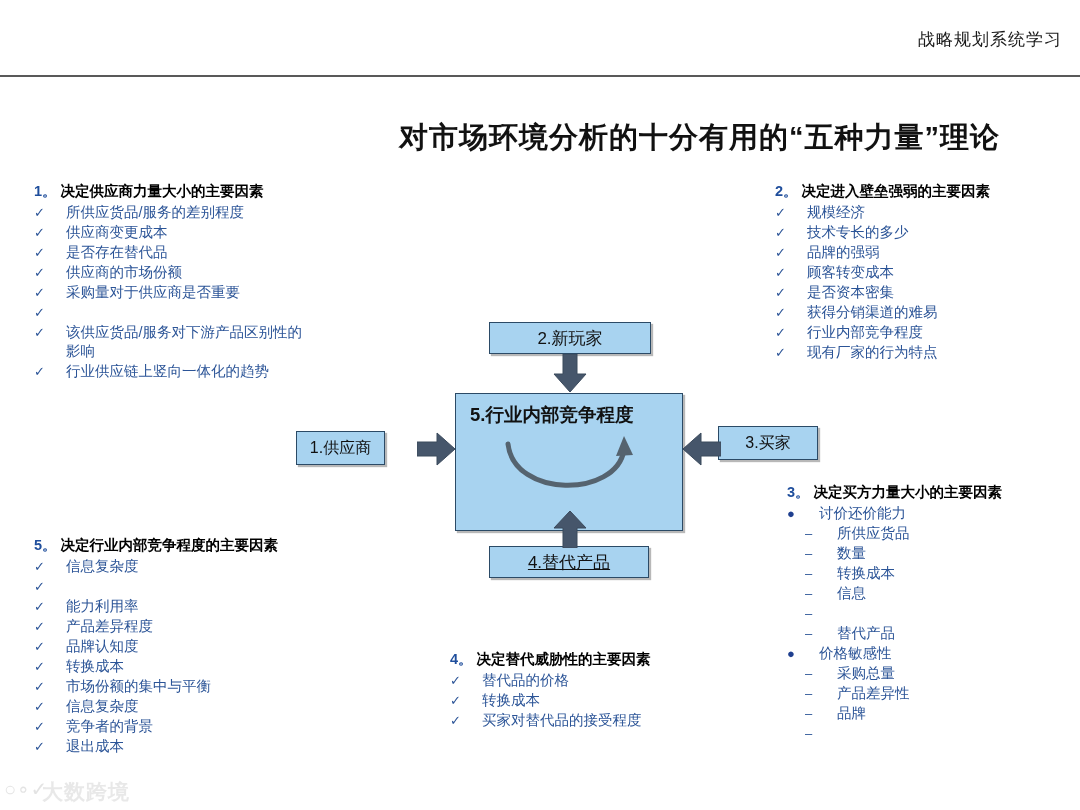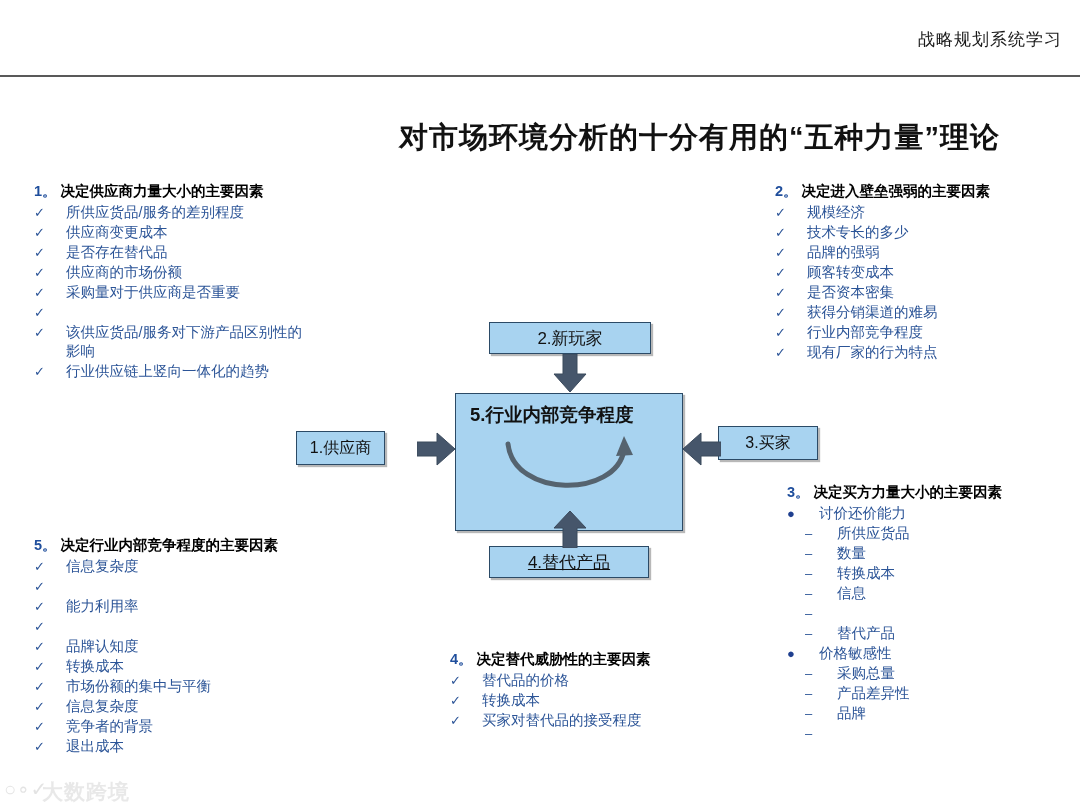--- a/index.html
+++ b/index.html
@@ -148,20 +148,21 @@
         </div>
         <div class="li">
           <span class="mk check">✓</span>
         </div>
         <div class="li">
           <span class="mk check">✓</span>
           <span class="tx">能力利用率</span>
         </div>
         <div class="li">
           <span class="mk check">✓</span>
+          <span class="tx">产品差异程度</span>
         </div>
         <div class="li">
           <span class="mk check">✓</span>
           <span class="tx">品牌认知度</span>
         </div>
         <div class="li">
           <span class="mk check">✓</span>
           <span class="tx">转换成本</span>
         </div>
         <div class="li">

